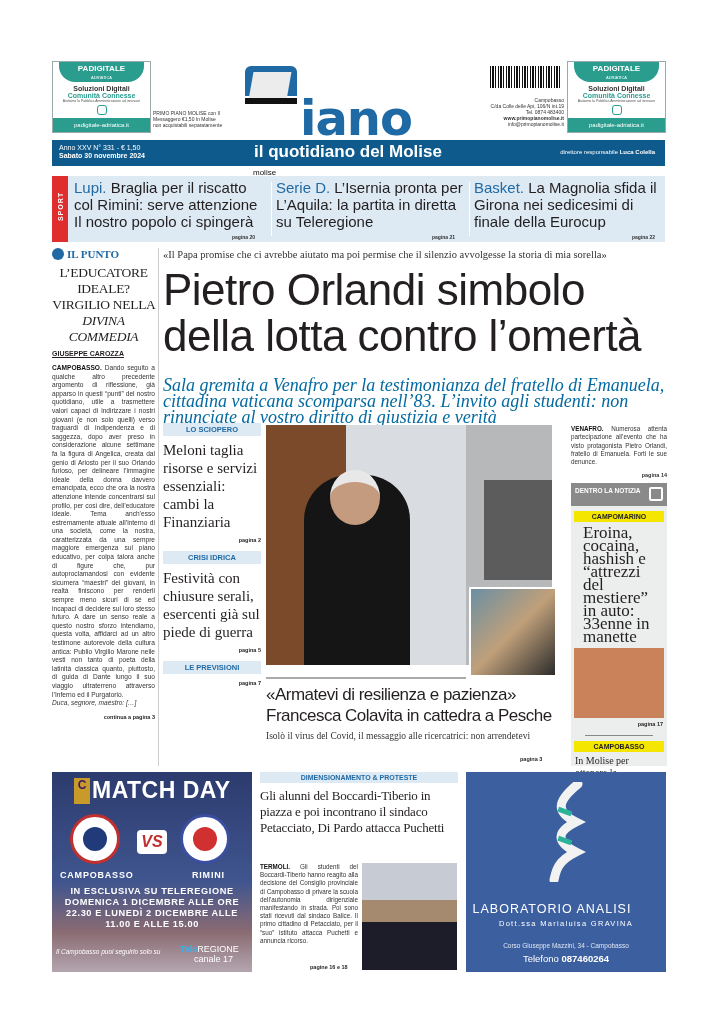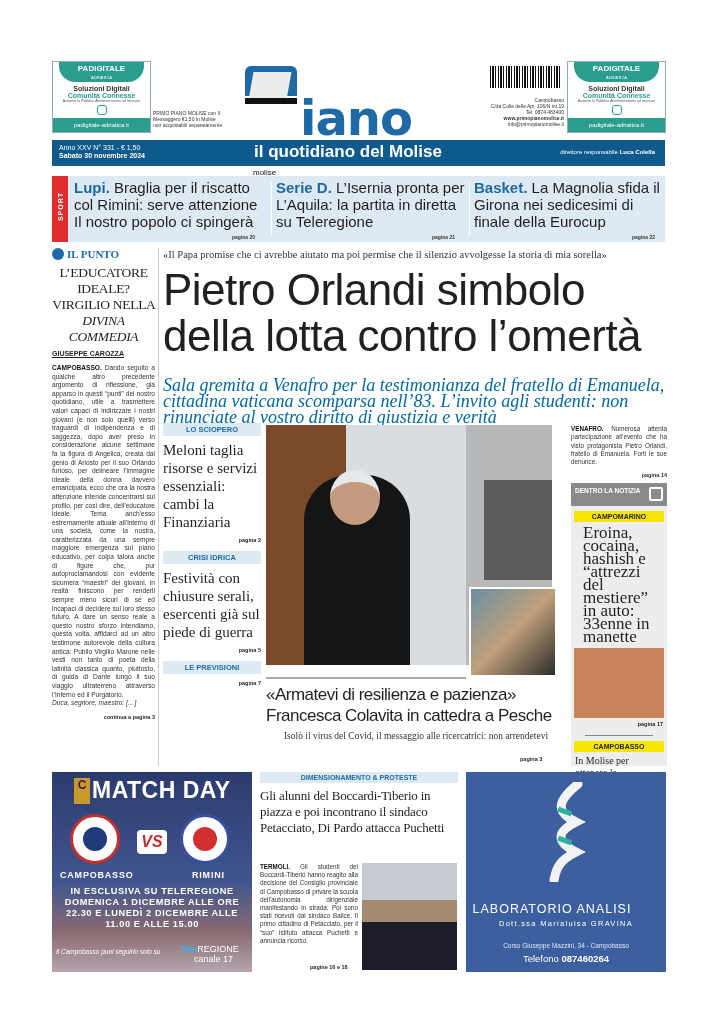--- a/index.html
+++ b/index.html
@@ -36,21 +36,21 @@
   .hbar .ed b { font-weight: bold; }
   .hbar .tag { position: absolute; left: 202px; top: 2px; font-size: 17px; font-weight: bold; }
   .hbar .dir { position: absolute; right: 10px; top: 9px; font-size: 6px; }
   .hbar .dir b { font-weight: bold; }
 
   
   .sport { position: absolute; left: 52px; top: 176px; width: 613px; height: 66px; background: #dde9f3; }
   .sport .sp-label { position: absolute; left: 0; top: 0; width: 16px; height: 66px; background: #e02d2d; }
   .sport .sp-label span { position: absolute; left: -20px; top: 27px; width: 56px; transform: rotate(-90deg); color: #fff; font-size: 7px; font-weight: bold; text-align: center; letter-spacing: 1px; }
   .sport .item { position: absolute; top: 3px; width: 195px; font-size: 15px; line-height: 17px; color: #231f20; }
-  .sport .item b { color: #1f6aa5; font-weight: bold; }
+  .sport .item b { color: #1f6aa5; font-weight: normal; }
   .sport .pg { position: absolute; bottom: 2px; font-size: 5px; font-weight: bold; color: #333; }
   .sport .sep { position: absolute; top: 6px; width: 1px; height: 54px; background: #fff; }
 
   
   .ilpunto { position: absolute; left: 52px; top: 248px; width: 103px; }
   .ilpunto .ip-head { display: flex; align-items: center; gap: 3px; font-family: "Liberation Serif", serif; font-weight: bold; color: #1f6aa5; font-size: 11px; }
   .ilpunto .ip-dot { width: 12px; height: 12px; border-radius: 50%; background: #1f6aa5; }
   .ilpunto .ip-title { font-family: "Liberation Serif", serif; font-size: 13.5px; line-height: 16px; text-align: center; margin-top: 5px; letter-spacing: -0.3px; }
   .ilpunto .ip-title i { font-style: italic; }
   .ilpunto .ip-author { font-size: 7px; font-weight: bold; text-decoration: underline; margin-top: 5px; }
@@ -83,21 +83,21 @@
   .dentro .dn-head { height: 23px; background: #8a8a8a; color: #fff; font-size: 6.5px; font-weight: bold; line-height: 7px; padding: 4px 4px; position: relative; }
   .dentro .dn-icon { position: absolute; right: 4px; top: 4px; width: 14px; height: 14px; border: 2px solid #fff; border-radius: 2px; }
   .dentro .dn-label { margin: 5px 3px 0; background: #f5e600; color: #1f1f1f; font-size: 7px; font-weight: bold; text-align: center; padding: 2px 0; }
   .dentro .dn-title { font-family: "Liberation Serif", serif; font-size: 17px; line-height: 13px; margin: 4px 12px 0; color: #231f20; }
   .dentro .dn-photo { margin: 5px 3px 0; height: 70px; background: #c9825a; }
   .dentro .pg { text-align: right; font-weight: bold; font-size: 5.5px; margin: 3px 4px 0; }
   .dentro .dn-rule { margin: 8px 14px 0; height: 1px; background: #888; }
   .dentro .dn-title2 { font-family: "Liberation Serif", serif; font-size: 10px; line-height: 12px; margin: 3px 4px 0; color: #231f20; }
 
   .armatevi { position: absolute; left: 266px; top: 684px; width: 300px; font-size: 17px; line-height: 21px; color: #231f20; letter-spacing: -0.5px; }
-  .armatevi-sub { position: absolute; left: 266px; top: 731px; width: 300px; font-family: "Liberation Serif", serif; font-size: 9.5px; color: #333; text-align: center; }
+  .armatevi-sub { position: absolute; left: 266px; top: 731px; width: 300px; font-family: "Liberation Serif", serif; font-size: 9.5px; color: #333; }
   .armatevi-pg { position: absolute; left: 520px; top: 756px; font-size: 5.5px; font-weight: bold; }
   .rule-a { position: absolute; left: 266px; top: 677px; width: 200px; height: 2px; background: #aaa; }
 
   
   .matchday { position: absolute; left: 52px; top: 772px; width: 200px; height: 200px; background: linear-gradient(180deg, #2c3b6e 0%, #40558f 55%, #8a6b72 80%, #b4a6b0 100%); overflow: hidden; color: #fff; }
   .matchday .md-title { position: absolute; left: 40px; top: 5px; font-size: 23px; font-weight: bold; letter-spacing: 0.5px; text-align: center; }
   .matchday .md-c { position: absolute; left: 22px; top: 6px; width: 16px; height: 26px; background: #c89a2a; color: #3a1a5c; font-weight: bold; font-size: 12px; text-align: center; }
   .matchday .team { position: absolute; top: 42px; width: 50px; height: 50px; border-radius: 50%; background: #fff; border: 3px solid #c03030; }
   .matchday .team span { position: absolute; inset: 10px; border-radius: 50%; }
   .matchday .vs { position: absolute; left: 85px; top: 58px; width: 30px; height: 24px; background: #fff; color: #c03030; font-weight: bold; font-style: italic; font-size: 16px; text-align: center; line-height: 24px; border-radius: 4px; }

